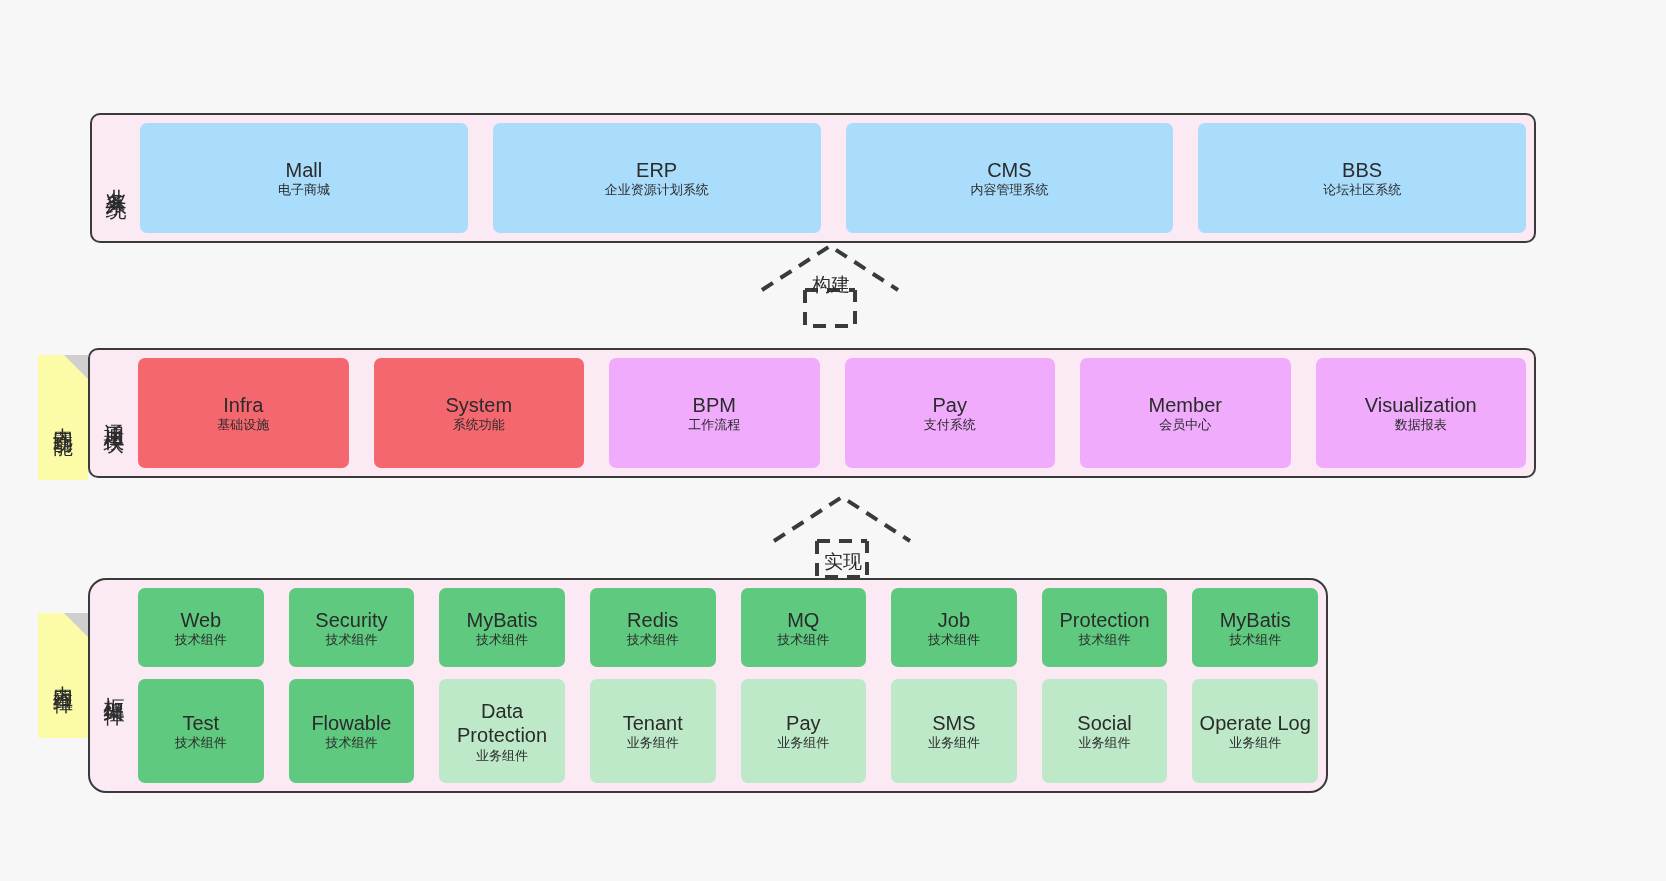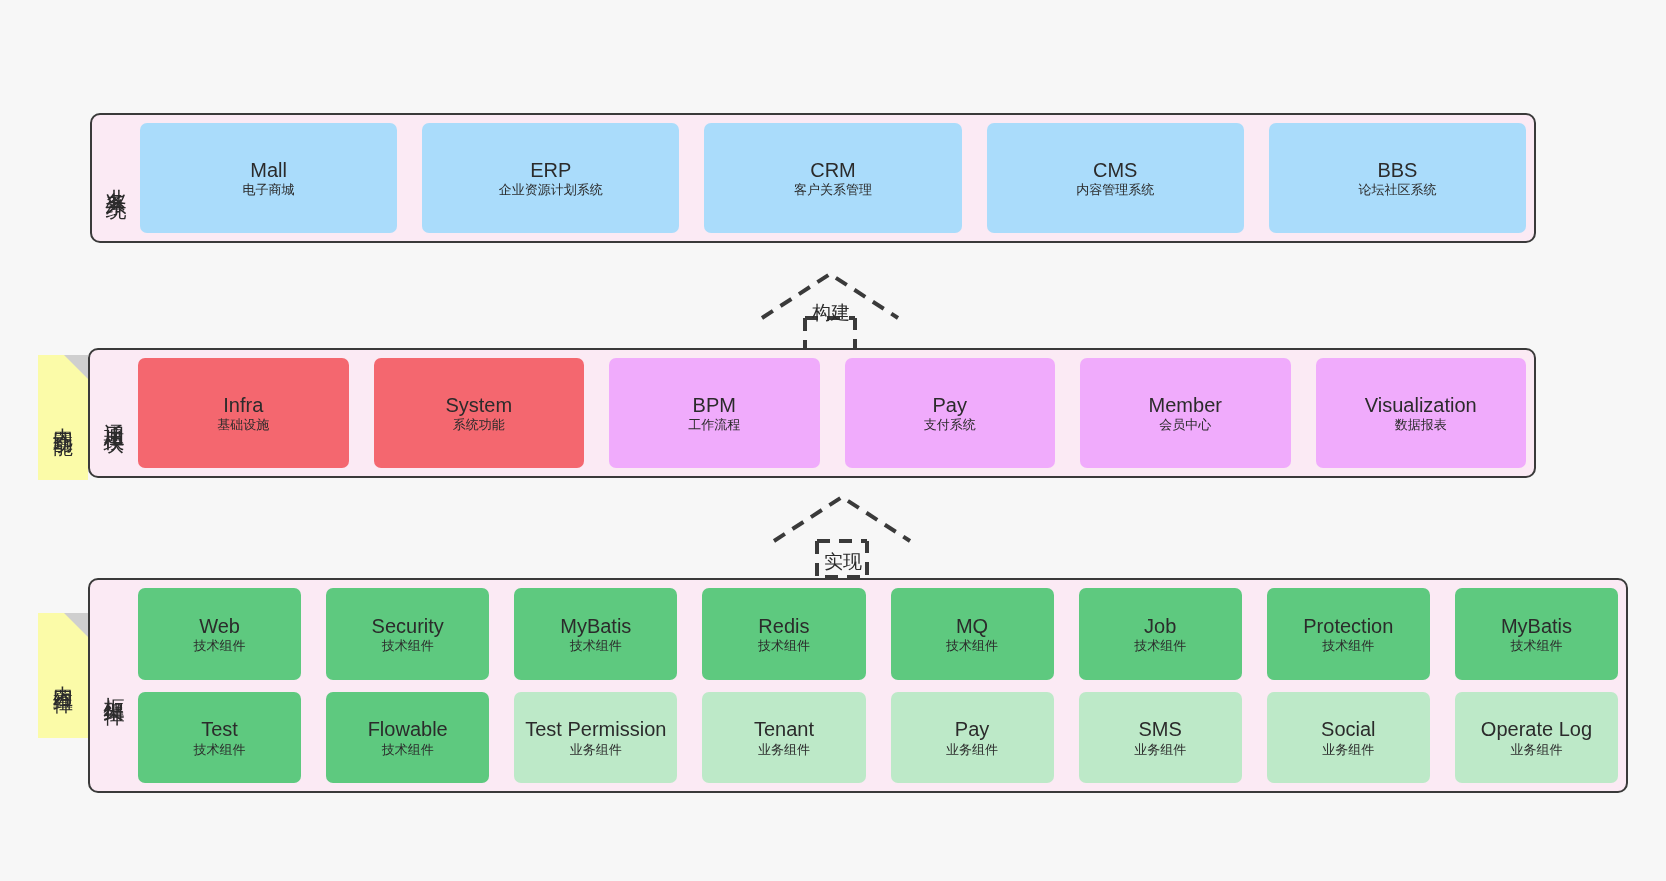--- a/index.html
+++ b/index.html
@@ -120,36 +120,32 @@
       <div class="row">
         <div class="cell c-blue">
           <span class="t1">Mall</span>
           <span class="t2">电子商城</span>
         </div>
         <div class="cell c-blue">
           <span class="t1">ERP</span>
           <span class="t2">企业资源计划系统</span>
         </div>
         <div class="cell c-blue">
-          <span class="t1">CRM</span>
-          <span class="t2">客户关系管理</span>
-        </div>
-        <div class="cell c-blue">
           <span class="t1">CMS</span>
           <span class="t2">内容管理系统</span>
         </div>
         <div class="cell c-blue">
           <span class="t1">BBS</span>
           <span class="t2">论坛社区系统</span>
         </div>
       </div>
     </div>
   </div>
 
-  <div class="arrow" id="arrow-build" style="left:760px; top:270px; width:140px; height:86px;">
+  <div class="arrow" id="arrow-build" style="left:760px; top:242px; width:140px; height:86px;">
     <svg width="140" height="86" viewBox="0 0 140 86">
       <path d="M2 48 L70 4 L138 48" fill="none" stroke="#3a3a3a" stroke-width="4" stroke-dasharray="13 9" stroke-linecap="butt"></path>
       <path d="M45 48 L45 84 L95 84 L95 48" fill="none" stroke="#3a3a3a" stroke-width="4" stroke-dasharray="13 9" stroke-linecap="butt"></path>
       <path d="M45 48 L95 48" fill="none" stroke="#3a3a3a" stroke-width="4" stroke-dasharray="13 9" stroke-linecap="butt"></path>
     </svg>
     <span class="arrow-label" style="left:52px; top:30px;">构建</span>
   </div>
 
   <div class="note" id="note-builtin-feature" style="left:38px; top:355px; width:50px; height:125px;">
     <span>内置功能</span>
@@ -193,21 +189,21 @@
       <path d="M45 48 L45 84 L95 84 L95 48" fill="none" stroke="#3a3a3a" stroke-width="4" stroke-dasharray="13 9" stroke-linecap="butt"></path>
       <path d="M45 48 L95 48" fill="none" stroke="#3a3a3a" stroke-width="4" stroke-dasharray="13 9" stroke-linecap="butt"></path>
     </svg>
     <span class="arrow-label" style="left:52px; top:30px;margin-top:26px;">实现</span>
   </div>
 
   <div class="note" id="note-builtin-component" style="left:38px; top:613px; width:50px; height:125px;">
     <span>内置组件</span>
   </div>
 
-  <div class="layer" id="layer-framework" style="left:88px; top:578px; width:1540px; height:215px;">
+  <div class="layer" id="layer-framework" style="left:88px; top:578px; width:1240px; height:215px;border-radius:18px;">
     <div class="layer-title">框架组件</div>
     <div class="cells">
 
       <div class="row">
         <div class="cell c-green">
           <span class="t1">Web</span>
           <span class="t2">技术组件</span>
         </div>
         <div class="cell c-green">
           <span class="t1">Security</span>
@@ -242,21 +238,21 @@
       <div class="row">
         <div class="cell c-green">
           <span class="t1">Test</span>
           <span class="t2">技术组件</span>
         </div>
         <div class="cell c-green">
           <span class="t1">Flowable</span>
           <span class="t2">技术组件</span>
         </div>
         <div class="cell c-greenlight">
-          <span class="t1">Test Permission</span>
+          <span class="t1">Data Protection</span>
           <span class="t2">业务组件</span>
         </div>
         <div class="cell c-greenlight">
           <span class="t1">Tenant</span>
           <span class="t2">业务组件</span>
         </div>
         <div class="cell c-greenlight">
           <span class="t1">Pay</span>
           <span class="t2">业务组件</span>
         </div>

